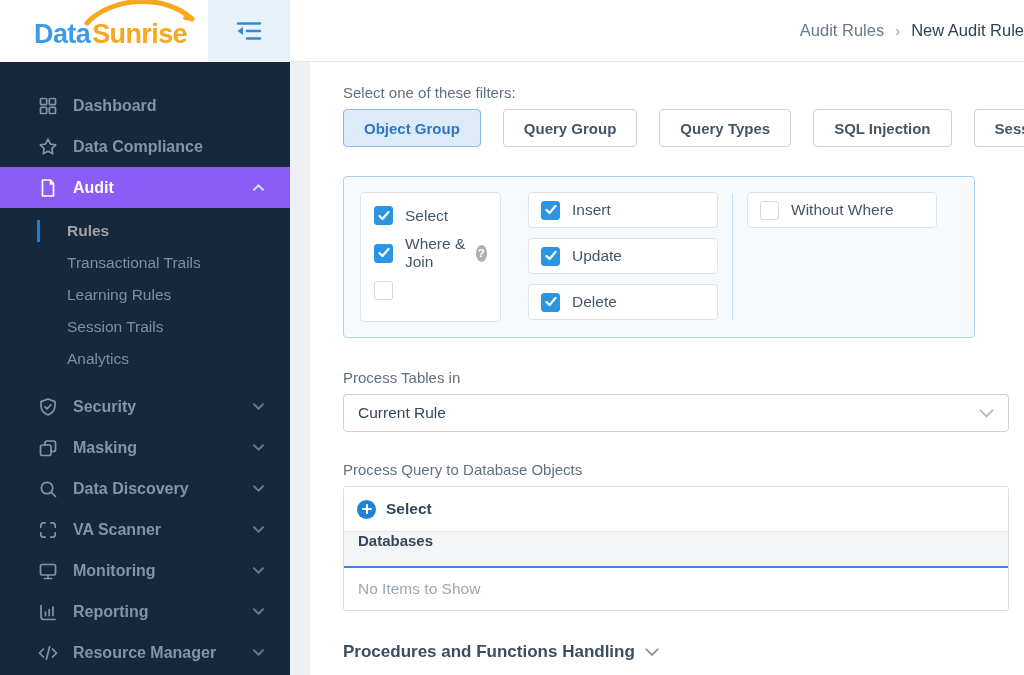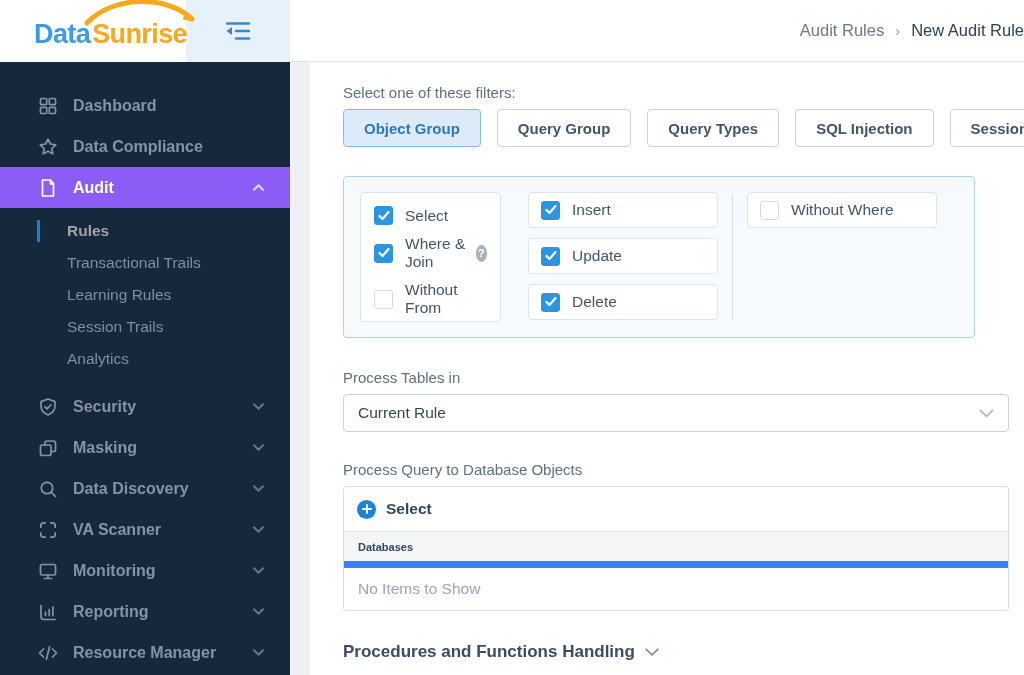--- a/index.html
+++ b/index.html
@@ -7,21 +7,21 @@
   body {
     width:1024px; height:675px; overflow:hidden;
     font-family:"Liberation Sans", sans-serif;
     background:#ffffff; color:#44566a;
   }
   .app { display:flex; width:1024px; height:675px; }
 
   
   .sidebar { flex:0 0 290px; width:290px; background:#16293c; display:flex; flex-direction:column; overflow:hidden; }
   .sidebar-top { height:62px; flex:0 0 62px; background:#fff; display:flex; }
-  .logo { width:186px; display:flex; align-items:flex-end; padding:0 0 12px 34px; }
+  .logo { width:208px; display:flex; align-items:flex-end; padding:0 0 12px 34px; }
   .logo-data { color:#3d9ae8; font-weight:700; font-size:27px; letter-spacing:-0.6px; }
   .logo-sunrise { color:#f8a81d; font-weight:700; font-size:27px; letter-spacing:-0.6px; position:relative; margin-left:2px; }
   .logo-arc { position:absolute; left:-8px; top:-17px; width:114px; height:24px; overflow:visible; }
   .toggle-btn { flex:1; background:#e7f1fa; border:none; display:flex; align-items:center; justify-content:center; cursor:pointer; }
 
   .nav { padding-top:23px; color:#8494a4; }
   .nav-item { height:41px; display:flex; align-items:center; padding:0 26px 0 36px; cursor:pointer; }
   .nav-icon { width:24px; height:24px; flex:0 0 24px; display:flex; align-items:center; justify-content:center; }
   .nav-label { margin-left:13px; font-size:16px; font-weight:600; }
   .nav-chev { margin-left:auto; color:#65798c; display:flex; }
@@ -39,21 +39,21 @@
   .bc-section { color:#6a7b8c; cursor:pointer; }
   .bc-sep { color:#93a1ad; margin:0 11px; font-size:15px; }
   .bc-current { color:#2f4256; }
 
   .body-row { flex:1; display:flex; min-height:0; }
   .gutter { flex:0 0 20px; background:#edf1f4; }
   .content { flex:1; background:#fff; padding:22px 15px 0 33px; overflow:hidden; }
 
   .field-label { color:#5f7181; font-size:15px; line-height:17px; margin-bottom:8px; }
 
-  .filter-row { display:flex; gap:16px; margin-bottom:29px; white-space:nowrap; }
+  .filter-row { display:flex; gap:22px; margin-bottom:29px; white-space:nowrap; }
   .fbtn { height:38px; padding:0 20px; background:#fff; border:1px solid #ccd3d9; border-radius:4px;
           font-family:inherit; font-size:15px; font-weight:600; color:#44566a; cursor:pointer; flex:0 0 auto; }
   .fbtn.active { background:#ddebf9; border-color:#8ab9e6; color:#2b77c6; }
 
   .panel { width:632px; border:1px solid #aed3ee; border-radius:4px; background:#f7fafd; padding:15px 16px; display:flex; align-items:flex-start; margin-bottom:31px; }
   .group-box { background:#fff; border:1px solid #dde4e9; border-radius:4px; }
   .left-box { width:141px; height:130px; padding:13px 13px; display:flex; flex-direction:column; gap:10px; }
   .mid-col { display:flex; flex-direction:column; gap:10px; margin-left:27px; }
   .opt-box { width:190px; height:36px; display:flex; align-items:center; padding:0 12px; }
   .vdivider { width:1px; align-self:stretch; background:#c7dff2; margin:2px 14px; }
@@ -66,21 +66,21 @@
 
   .select-box { width:666px; height:38px; border:1px solid #ccd3d9; border-radius:4px; background:#fff; display:flex; align-items:center; justify-content:space-between; padding:0 14px; margin-bottom:29px; cursor:pointer; }
   .select-value { color:#33475c; font-size:15.5px; }
   .select-chev { color:#b3bcc3; display:flex; }
 
   .objtable { width:666px; border:1px solid #d9dfe4; border-radius:3px; margin-bottom:31px; background:#fff; }
   .add-row { height:44px; display:flex; align-items:center; padding:0 13px; }
   .add-btn { display:flex; align-items:center; background:none; border:none; padding:0; cursor:pointer; font-family:inherit; }
   .plus-circle { width:19px; height:19px; border-radius:50%; background:#1e82d6; display:flex; align-items:center; justify-content:center; flex:0 0 19px; }
   .add-label { margin-left:10px; font-size:15.5px; font-weight:700; color:#33475c; }
-  .obj-header { height:37px; background:#f3f5f7; border-top:1px solid #e4e8ec; border-bottom:7px solid #3b82f6; display:flex; align-items:center; padding:0 14px; font-size:11px; font-weight:700; color:#33475c; }
+  .obj-header { height:37px; background:#f3f5f7; border-top:1px solid #e4e8ec; border-bottom:2px solid #3b82f6; display:flex; align-items:flex-start; padding:0 14px; font-size:15px; font-weight:700; color:#33475c; }
   .obj-empty { height:42px; display:flex; align-items:center; padding:0 14px; font-size:15.5px; color:#9aa7b3; }
 
   .section-heading { display:flex; align-items:center; color:#3c4d61; font-size:17px; font-weight:700; cursor:pointer; }
   .section-chev { margin-left:10px; color:#8a98a5; display:flex; }
 
   svg { display:block; }
 </style>
 </head>
 <body>
 
@@ -316,21 +316,20 @@
               <span class="cbox checked">
                 <svg width="12" height="10" viewBox="0 0 12 10" fill="none" stroke="#fff" stroke-width="2.2" stroke-linecap="round" stroke-linejoin="round">
                     <path d="M1.5 5l3 3 6-7"></path>
                   </svg>
               </span>
               <span class="cb-label">Where &amp; Join</span>
               <span class="help">?</span>
             </label>
             <label class="cb">
               <span class="cbox"></span>
-              <span class="cb-label">Without From</span>
             </label>
           </div>
 
           <div class="mid-col">
             <div class="group-box opt-box">
               <label class="cb">
                 <span class="cbox checked">
                   <svg width="12" height="10" viewBox="0 0 12 10" fill="none" stroke="#fff" stroke-width="2.2" stroke-linecap="round" stroke-linejoin="round">
                       <path d="M1.5 5l3 3 6-7"></path>
                     </svg>

